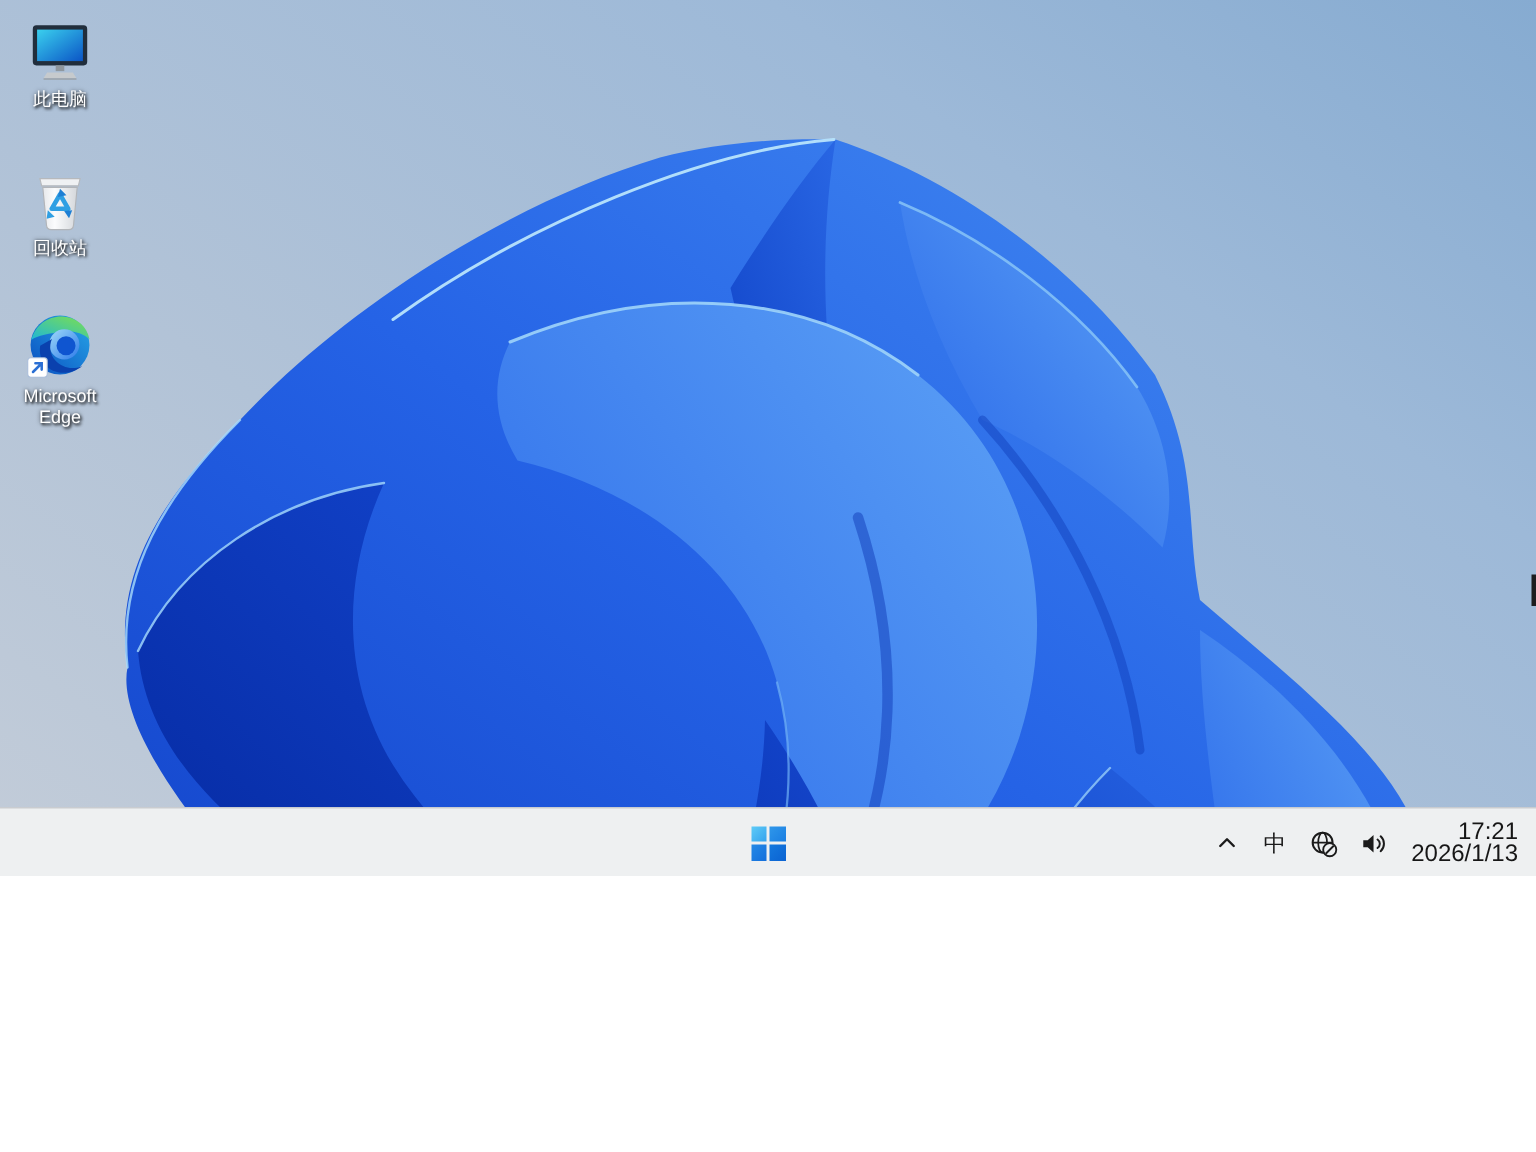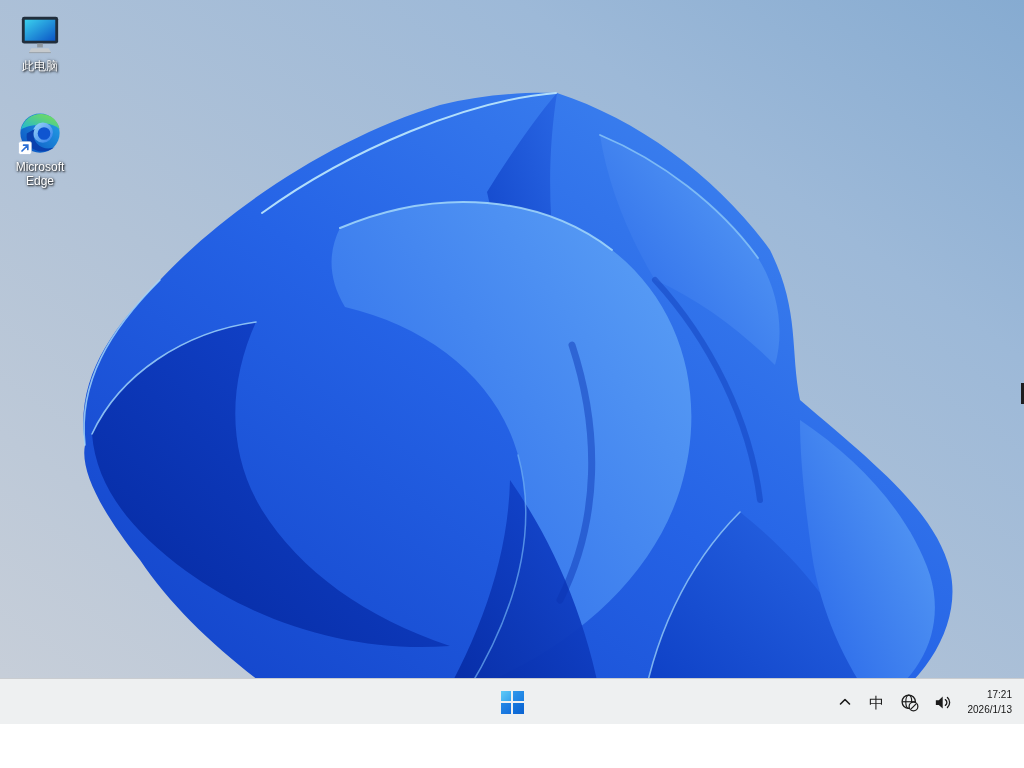--- a/index.html
+++ b/index.html
@@ -1,19 +1,19 @@
 <!DOCTYPE html>
 <html><head>
 <meta charset="utf-8">
 <style>
   * { margin: 0; padding: 0; box-sizing: border-box; }
   html, body { width: 1024px; height: 768px; }
   body { font-family: "Liberation Sans", sans-serif; overflow: hidden; }
 
-  .screen { position: relative; width: 1024px; height: 724px; overflow: hidden; background: #9bb8d8; }
+  .screen { position: relative; width: 1024px; height: 584px; overflow: hidden; background: #9bb8d8; }
 
   
   .wallpaper { position: absolute; top: 0; left: 0; width: 1024px; height: 722px; }
   .wallpaper svg { display: block; }
 
   
   .desktop-icons { position: absolute; top: 6px; left: 2px; display: flex; flex-direction: column; }
   .dicon {
     width: 76px; height: 97px; padding-top: 8px;
     display: flex; flex-direction: column; align-items: center;
@@ -52,21 +52,21 @@
     display: flex; align-items: center; gap: 2px;
   }
   .tray-btn {
     height: 34px; min-width: 30px; padding: 0 6px;
     border: none; background: transparent; border-radius: 4px;
     display: flex; align-items: center; justify-content: center; cursor: pointer;
     color: #1b1b1b;
   }
   .ime-glyph { font-size: 15px; line-height: 15px; color: #1b1b1b; }
   .clock {
-    padding: 0 8px; text-align: right; font-size: 10px; line-height: 15px; color: #161616;
+    padding: 0 8px; text-align: right; font-size: 16px; line-height: 15px; color: #161616;
     display: flex; flex-direction: column; align-items: flex-end; justify-content: center;
     border-radius: 4px; height: 38px; cursor: default;
   }
 </style>
 </head>
 <body>
 
 <div class="screen">
 
   <div class="wallpaper">
@@ -178,20 +178,38 @@
         </defs>
         <rect x="5" y="3" width="38" height="28" rx="2.5" fill="#212e3c"></rect>
         <rect x="8" y="6" width="32" height="22" fill="url(#pcScr)"></rect>
         <rect x="21" y="31" width="6" height="4" fill="#8f979e"></rect>
         <path d="M15 36 h18 l2.5 4 H12.5 Z" fill="#c6cacd"></path>
         <path d="M12.5 40 h23 v1 h-23 Z" fill="#9aa1a7"></path>
       </svg>
       <span class="dlabel">此电脑</span>
     </div>
 
+    <div class="dicon">
+      <svg class="ico" width="44" height="44" viewBox="0 0 44 46">
+        <defs>
+          <linearGradient id="binB" x1="0" y1="0" x2="1" y2="0">
+            <stop offset="0" stop-color="#e6e8eb"></stop>
+            <stop offset="0.35" stop-color="#fbfcfd"></stop>
+            <stop offset="1" stop-color="#d4d7db"></stop>
+          </linearGradient>
+        </defs>
+        <path d="M8 8.5 h28 l-1.2 5 H9.2 Z" fill="#eff1f3" stroke="#b6b9bd" stroke-width="0.8"></path>
+        <path d="M10 14.5 h24 l-2.6 26.5 q-0.3 3 -3.2 3 h-12.4 q-2.9 0 -3.2 -3 Z" fill="url(#binB)" stroke="#b2b5b9" stroke-width="0.8"></path>
+        <path d="M22 19.5 l5.8 10 h-11.6 Z" fill="none" stroke="#2f9fe3" stroke-width="3.2" stroke-linejoin="round"></path>
+        <path d="M22 15.5 l4.5 4.5 -6 1.2 Z" fill="#1d7fd4"></path>
+        <path d="M30.5 30.5 l-2.2 5.6 -3.4 -5 Z" fill="#1d7fd4"></path>
+        <path d="M13.5 30.5 l-0.8 6 5.6 -1.4 Z" fill="#2f9fe3"></path>
+      </svg>
+      <span class="dlabel">回收站</span>
+    </div>
 
     <div class="dicon">
       <svg class="ico" width="46" height="46" viewBox="0 0 48 48">
         <defs>
           <linearGradient id="egB" x1="0" y1="1" x2="1" y2="0">
             <stop offset="0" stop-color="#0a4ec0"></stop>
             <stop offset="1" stop-color="#27a8e8"></stop>
           </linearGradient>
           <linearGradient id="egG" x1="1" y1="0" x2="0" y2="1">
             <stop offset="0" stop-color="#7ee04d"></stop>

